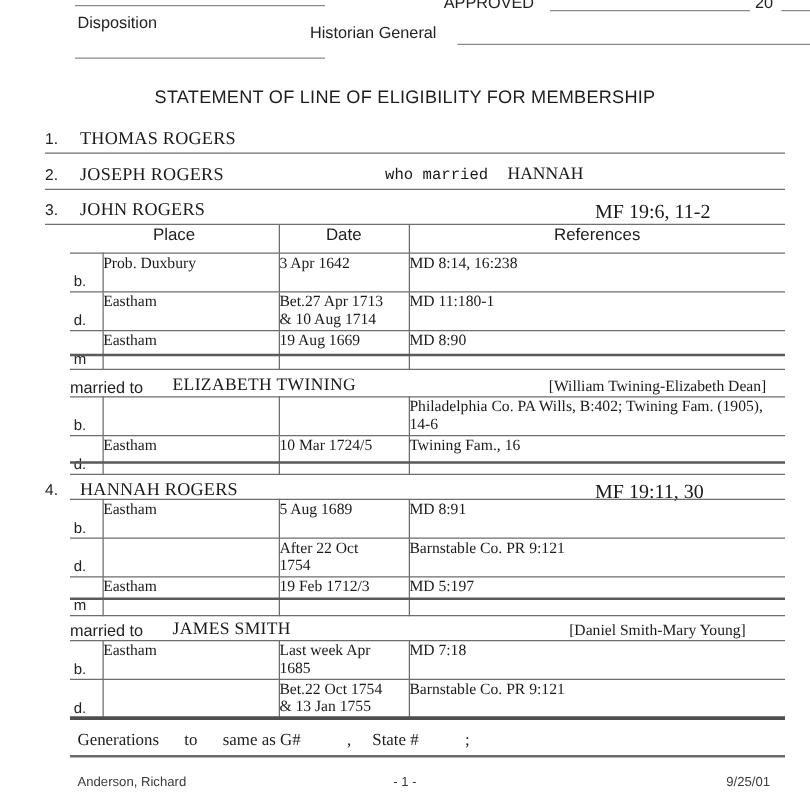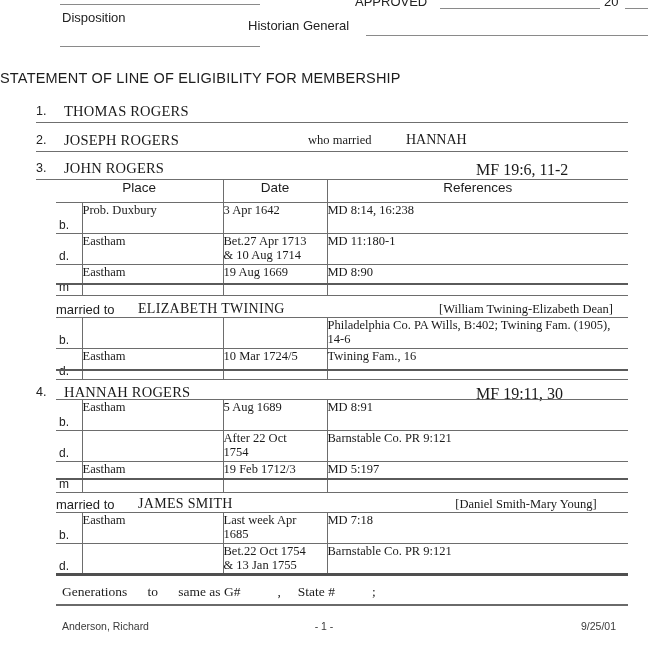--- a/index.html
+++ b/index.html
@@ -30,21 +30,21 @@
   .rule {
     position: absolute;
     background: #8a8a8a;
     height: 1px;
   }
 
   .doc-title {
     position: absolute;
     left: 0; right: 0;
     top: 70px;
-    text-align: left;
+    text-align: center;
     font-family: "Liberation Sans", sans-serif;
     font-size: 14.5px;
     color: #1d1d1d;
     letter-spacing: 0.2px;
   }
 
   
   .gen-row {
     position: absolute;
     left: 36px;
@@ -64,21 +64,21 @@
     left: 28px;
     top: 3px;
     font-size: 14.5px;
     letter-spacing: 0.2px;
     white-space: nowrap;
   }
   .gen-mid {
     position: absolute;
     left: 272px;
     top: 4px;
-    font-family: Liberation Serif, serif;
+    font-family: Liberation Mono, monospace;
     font-size: 12.5px;
     white-space: nowrap;
   }
   .gen-mid-name {
     position: absolute;
     left: 370px;
     top: 3px;
     font-size: 14px;
     white-space: nowrap;
     text-align: center;

